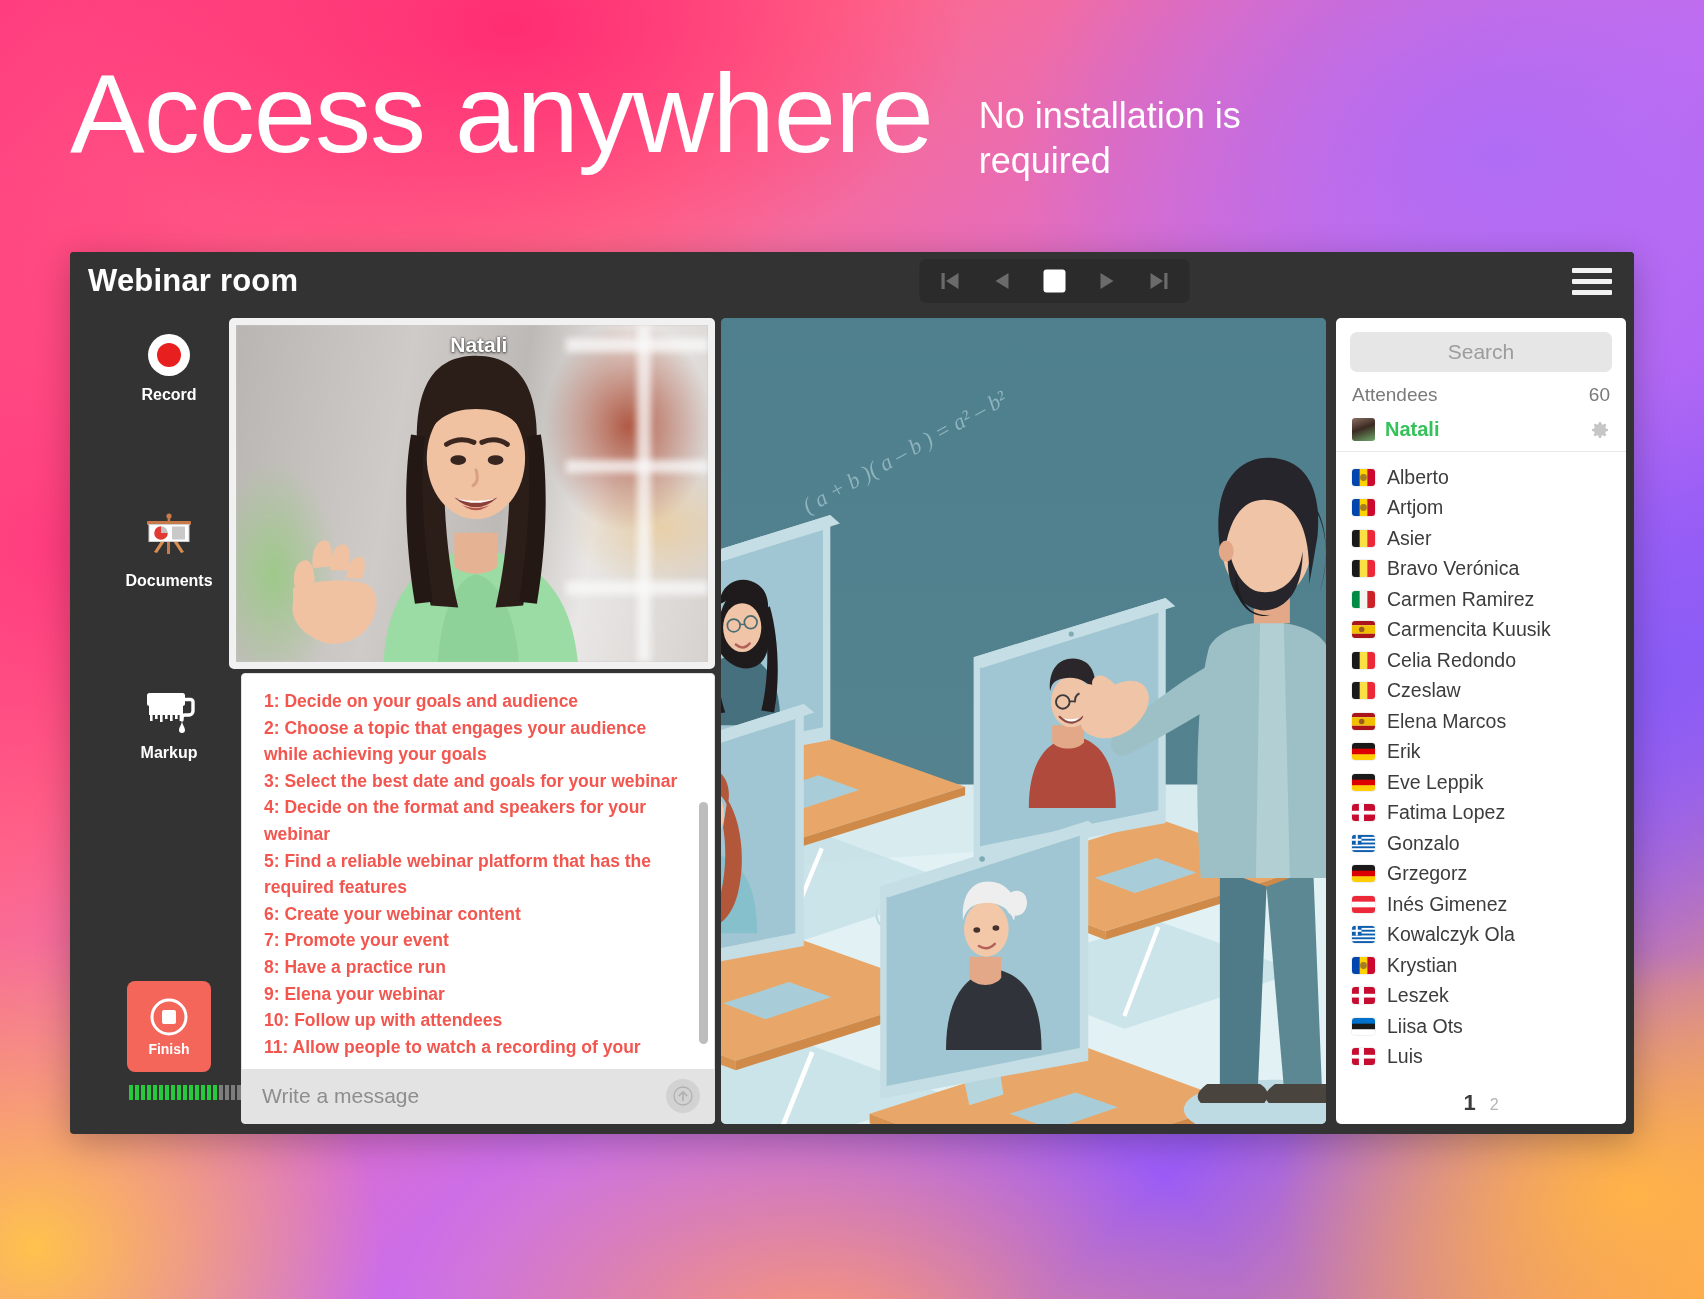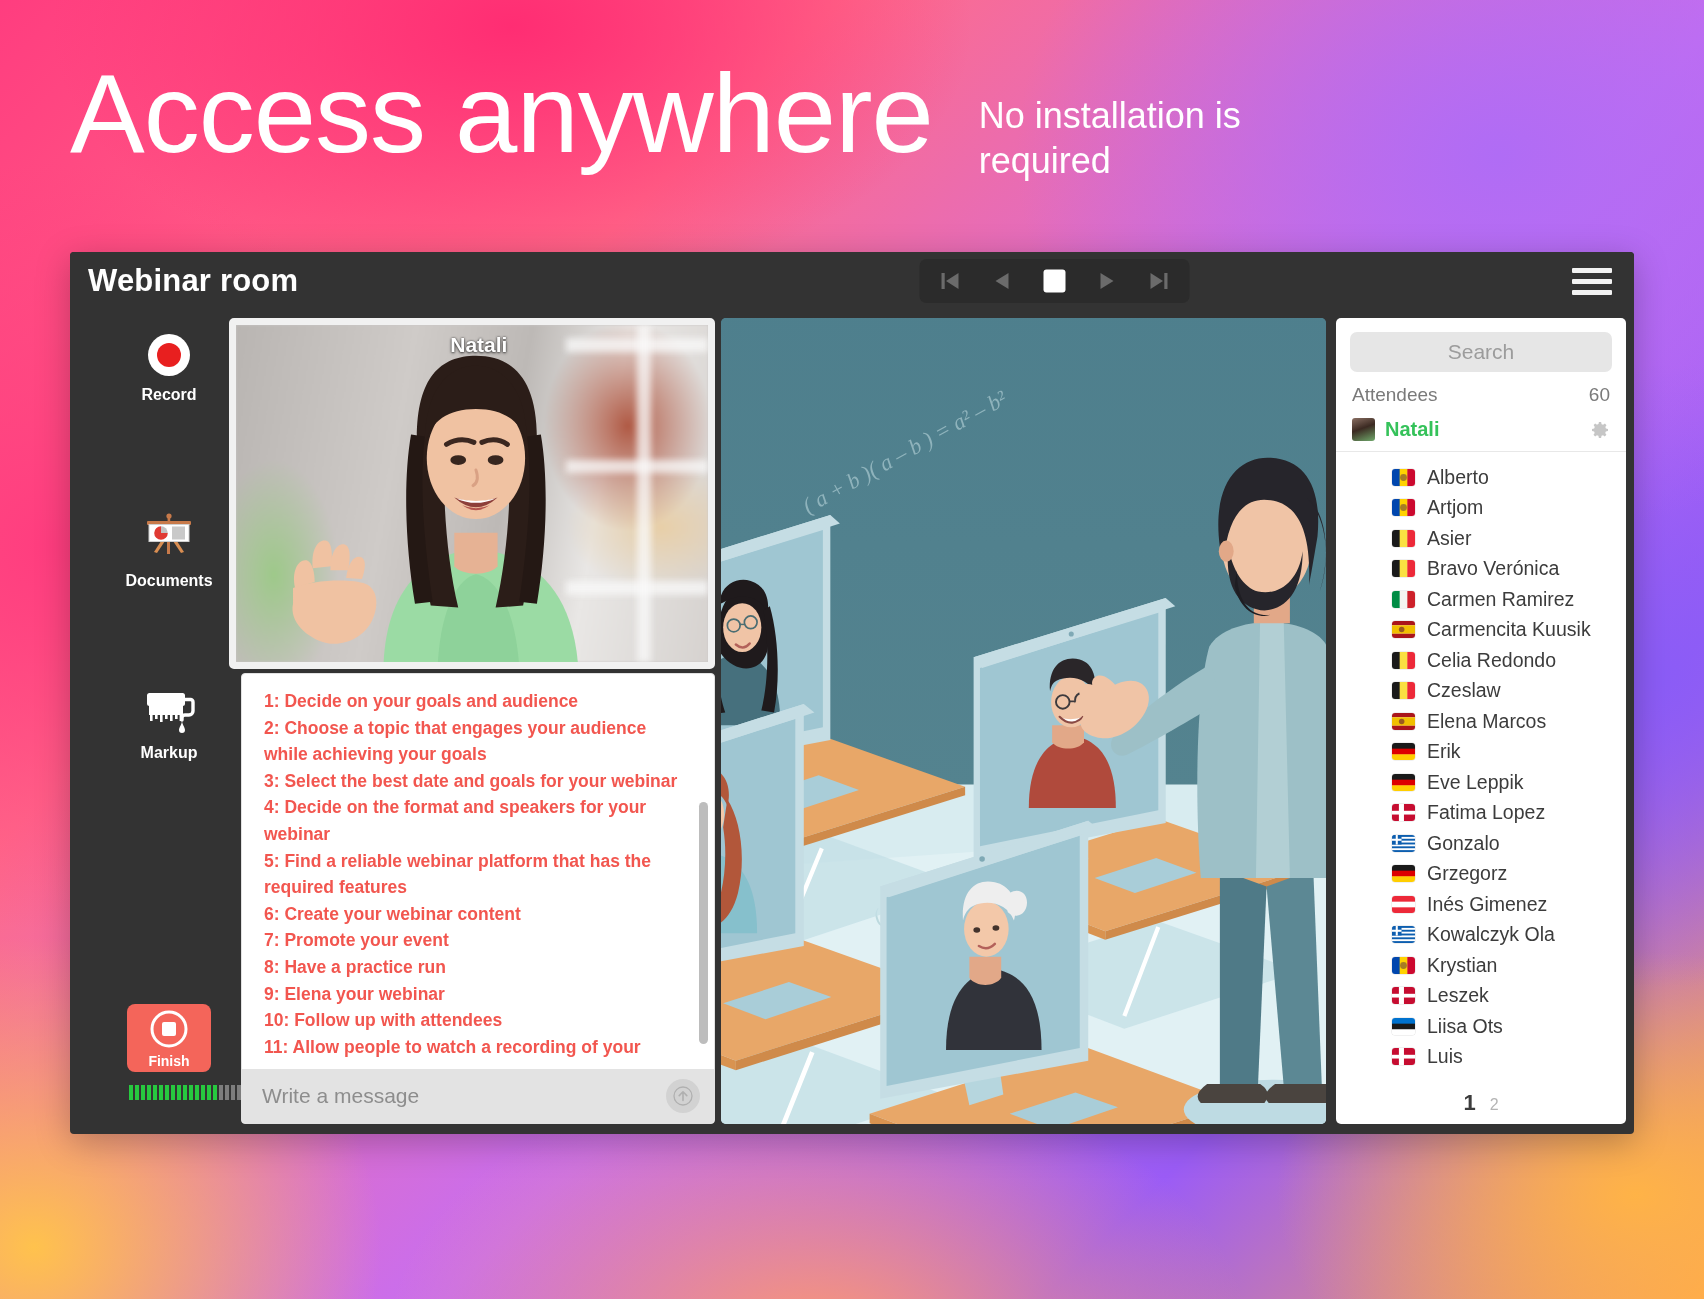--- a/index.html
+++ b/index.html
@@ -86,21 +86,21 @@
   }
   .rail-item {
     display: flex; flex-direction: column; align-items: center; gap: 8px;
     cursor: pointer; width: 100%;
   }
   .rail-label { color: #ffffff; font-size: 16px; font-weight: 700; }
   #rail-spacer-1 { height: 108px; }
   #rail-spacer-2 { height: 98px; }
   #finish-btn {
     position: absolute; bottom: 62px; left: 12px;
-    width: 84px; height: 68px; background: #f4655a; border-radius: 8px;
+    width: 84px; height: 91px; background: #f4655a; border-radius: 8px;
     display: flex; flex-direction: column; align-items: center; justify-content: center;
     gap: 3px; cursor: pointer;
   }
   #finish-label { color: #fff; font-size: 14px; font-weight: 700; }
   #meter {
     position: absolute; bottom: 34px; left: 14px;
     display: flex; gap: 2px;
   }
   #meter span { display: block; width: 4px; height: 15px; background: #7d7d7d; }
   #meter span.on { background: #27c93f; }
@@ -201,21 +201,21 @@
   }
   #host-avatar {
     width: 23px; height: 23px; border-radius: 3px; overflow: hidden; flex: 0 0 23px;
     background: linear-gradient(160deg,#8a6f63 0%,#3b2a22 45%,#6fa86a 100%);
   }
   #host-name { flex: 1; color: #35c25a; font-size: 20px; font-weight: 700; }
   #gear { width: 20px; height: 20px; cursor: pointer; }
   #list { flex: 1; padding: 10px 16px 0 16px; overflow: hidden; }
   .att-row {
     display: flex; align-items: center; gap: 12px;
-    height: 30.5px; cursor: pointer; margin-left: 40px;
+    height: 30.5px; cursor: pointer;
   }
   .att-name { color: #3c3c3c; font-size: 19.5px; }
   .flag {
     width: 23px; height: 17px; flex: 0 0 23px; border-radius: 3px;
     overflow: hidden; position: relative; box-shadow: 0 0 0 .5px rgba(0,0,0,.12);
   }
   #pager { display: flex; justify-content: center; align-items: baseline; gap: 14px; padding: 12px 0 4px 0; }
   #pager .pg { cursor: pointer; }
   #pg1 { color: #3c3c3c; font-size: 22px; font-weight: 700; }
   #pg2 { color: #b4b4b4; font-size: 16px; }

